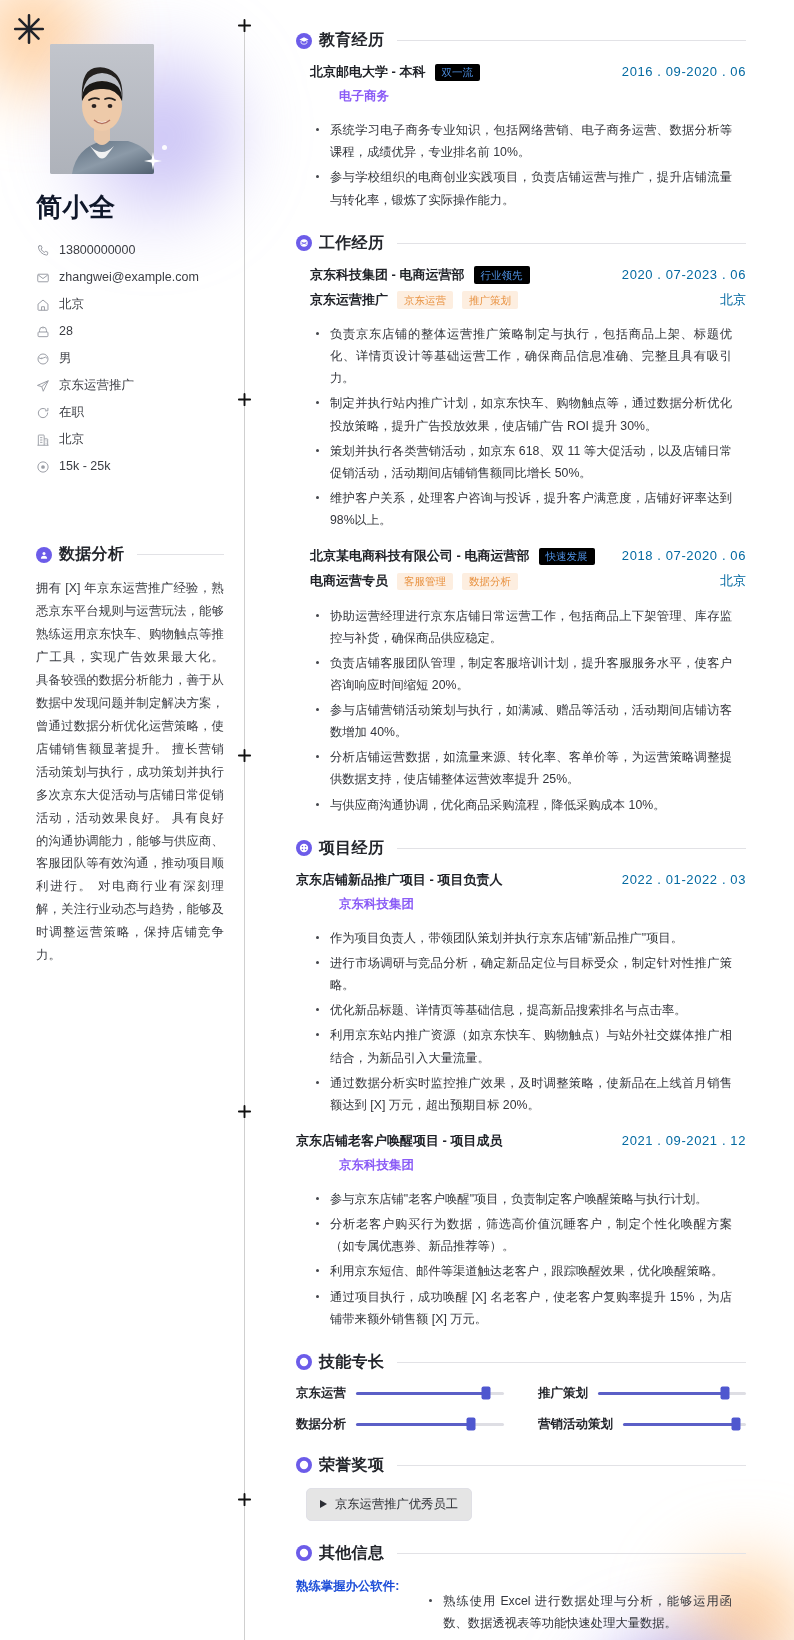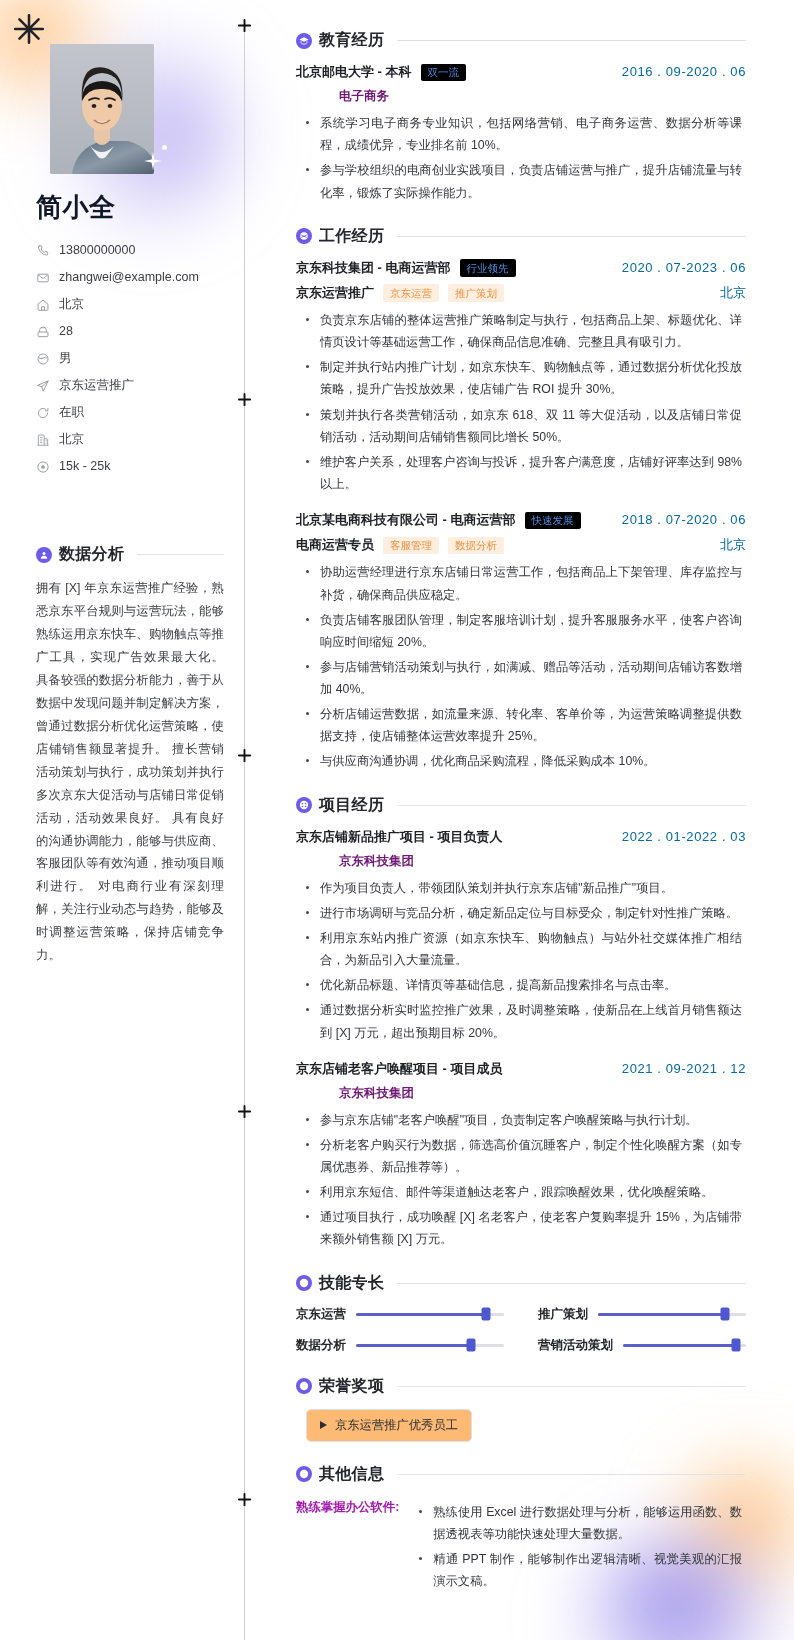--- a/index.html
+++ b/index.html
@@ -98,37 +98,37 @@
   .summary-block { margin-top: 64px; }
   .summary-text {
     font-size: 12.4px; line-height: 1.85; color: #3a3c42; text-align: justify;
     margin-top: 4px;
   }
 
   
   .section { margin-bottom: 22px; }
   .entry { margin-bottom: 16px; }
   .entry-row { display: flex; align-items: baseline; justify-content: space-between; gap: 10px; margin-bottom: 7px; }
-  .entry-left { display: flex; align-items: baseline; gap: 9px; flex-wrap: wrap; }
+  .entry-left { display: flex; align-items: baseline; gap: 9px; flex-wrap: wrap; margin-left: 14px; }
   .entry-title { font-size: 13px; font-weight: 700; color: #1f2127; line-height: 1.4; }
   .entry-right {
     font-size: 13px; color: #0369a1; white-space: nowrap; letter-spacing: .6px; font-weight: 400;
   }
   .entry-right.loc { font-weight: 400; letter-spacing: 0; }
 
   .tag {
     display: inline-block; font-size: 10.5px; line-height: 1; padding: 3.5px 7px;
     border-radius: 2px; white-space: nowrap;
   }
   .tag-blue { background: #000000; color: #4e8fe0; }
   .tag-orange { background: #fdeee0; color: #e8913f; }
 
-  .entry-sub { font-size: 12.5px; font-weight: 700; color: #701a75; margin-bottom: 7px; padding-left: 43px; }
-
-  ul.bullets { list-style: none; margin: 4px; padding: 0; }
+  .entry-sub { font-size: 12.5px; font-weight: 700; color: #8b5cf6; margin-bottom: 7px; padding-left: 43px; }
+
+  ul.bullets { list-style: none; margin: 14px; padding: 0; }
   ul.bullets li {
     position: relative; padding-left: 20px; font-size: 12.3px; line-height: 1.8;
     color: #33353b; margin-bottom: 3px; text-align: justify;
   }
   ul.bullets li::before {
     content: ""; position: absolute; left: 6px; top: 9px;
     width: 3px; height: 3px; border-radius: 50%; background: #44464c;
   }
 
   
@@ -142,27 +142,27 @@
   .skill-knob {
     position: absolute; top: 50%; width: 9px; height: 13px; border-radius: 2px;
     background: #4f57cf; transform: translate(-50%, -50%);
   }
 
   
   .award-list { display: flex; flex-wrap: wrap; gap: 10px; margin-top: 4px; padding-left: 10px; }
   .award-chip {
     display: inline-flex; align-items: center; gap: 8px;
     border: 1px solid #e0e0e6; border-radius: 5px; padding: 7px 13px;
-    font-size: 12.3px; color: #2c2e34; background: #fdba74;
+    font-size: 12.3px; color: #2c2e34; background: #e5e5e5;
   }
   .award-chip .tri { width: 0; height: 0; border-left: 7px solid #2c2e34; border-top: 4.5px solid transparent; border-bottom: 4.5px solid transparent; }
 
   
   .other-row { display: flex; gap: 10px; align-items: flex-start; margin-top: 4px; }
-  .other-label { font-size: 12.4px; font-weight: 700; color: #a21caf; white-space: nowrap; padding-top: 2px; }
+  .other-label { font-size: 12.4px; font-weight: 700; color: #1d4ed8; white-space: nowrap; padding-top: 2px; }
   .other-body { flex: 1 1 auto; }
 </style>
 </head>
 <body>
 
 <div class="page">
 
   <div class="blob blob-orange-tl"></div>
   <div class="blob blob-purple-tl"></div>
   <div class="blob blob-orange-br"></div>
@@ -471,22 +471,22 @@
 
         <div class="entry">
           <div class="entry-row">
             <span class="entry-title">京东店铺新品推广项目 - 项目负责人</span>
             <span class="entry-right">2022 . 01-2022 . 03</span>
           </div>
           <div class="entry-sub">京东科技集团</div>
           <ul class="bullets">
             <li>作为项目负责人，带领团队策划并执行京东店铺"新品推广"项目。</li>
             <li>进行市场调研与竞品分析，确定新品定位与目标受众，制定针对性推广策略。</li>
+            <li>优化新品标题、详情页等基础信息，提高新品搜索排名与点击率。</li>
             <li>利用京东站内推广资源（如京东快车、购物触点）与站外社交媒体推广相结合，为新品引入大量流量。</li>
-            <li>优化新品标题、详情页等基础信息，提高新品搜索排名与点击率。</li>
             <li>通过数据分析实时监控推广效果，及时调整策略，使新品在上线首月销售额达到 [X] 万元，超出预期目标 20%。</li>
           </ul>
         </div>
 
         <div class="entry">
           <div class="entry-row">
             <span class="entry-title">京东店铺老客户唤醒项目 - 项目成员</span>
             <span class="entry-right">2021 . 09-2021 . 12</span>
           </div>
           <div class="entry-sub">京东科技集团</div>

